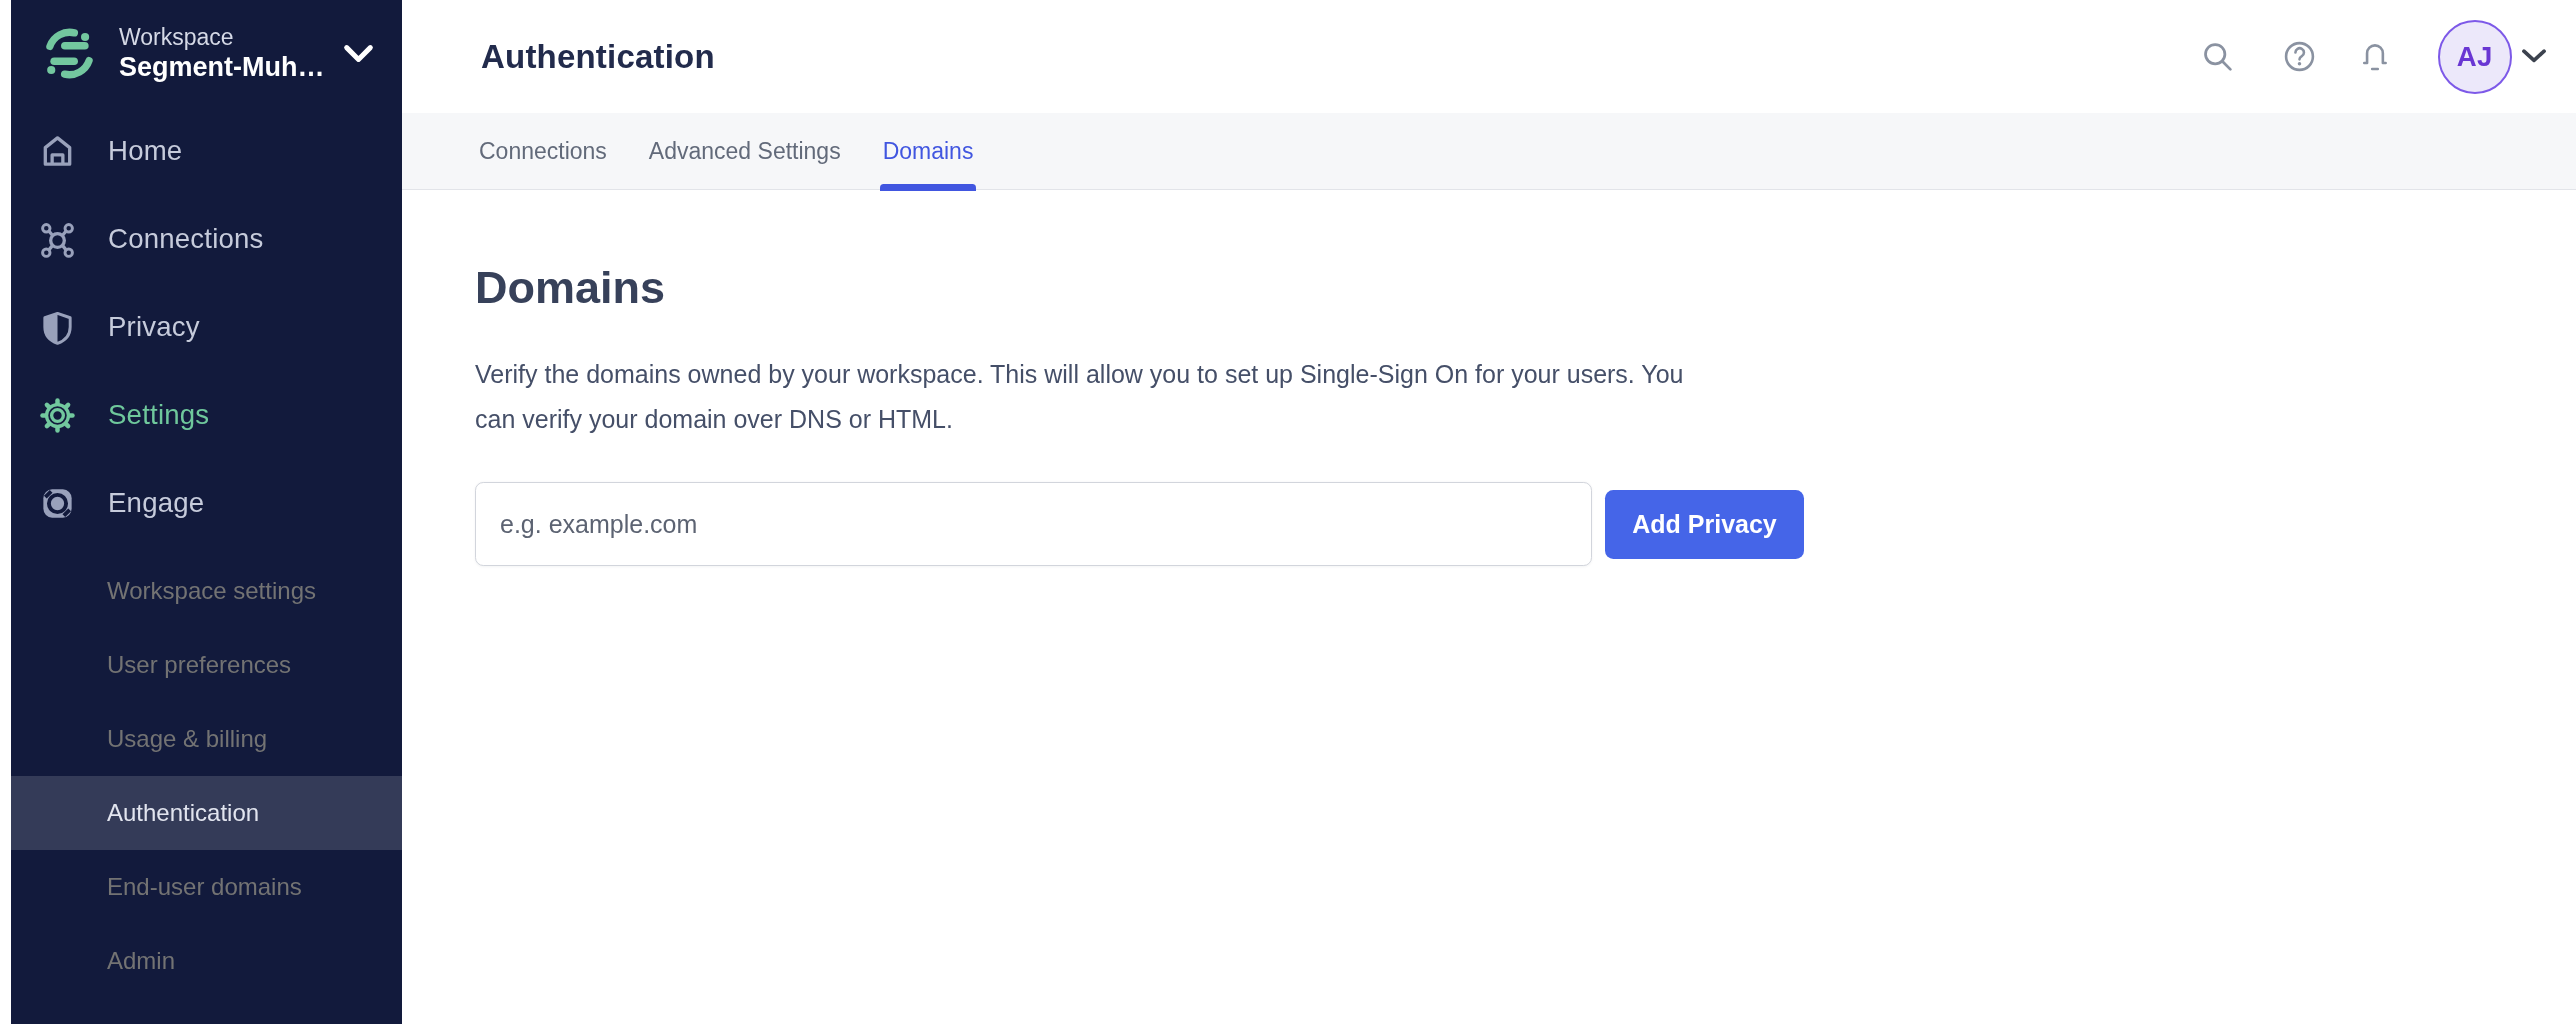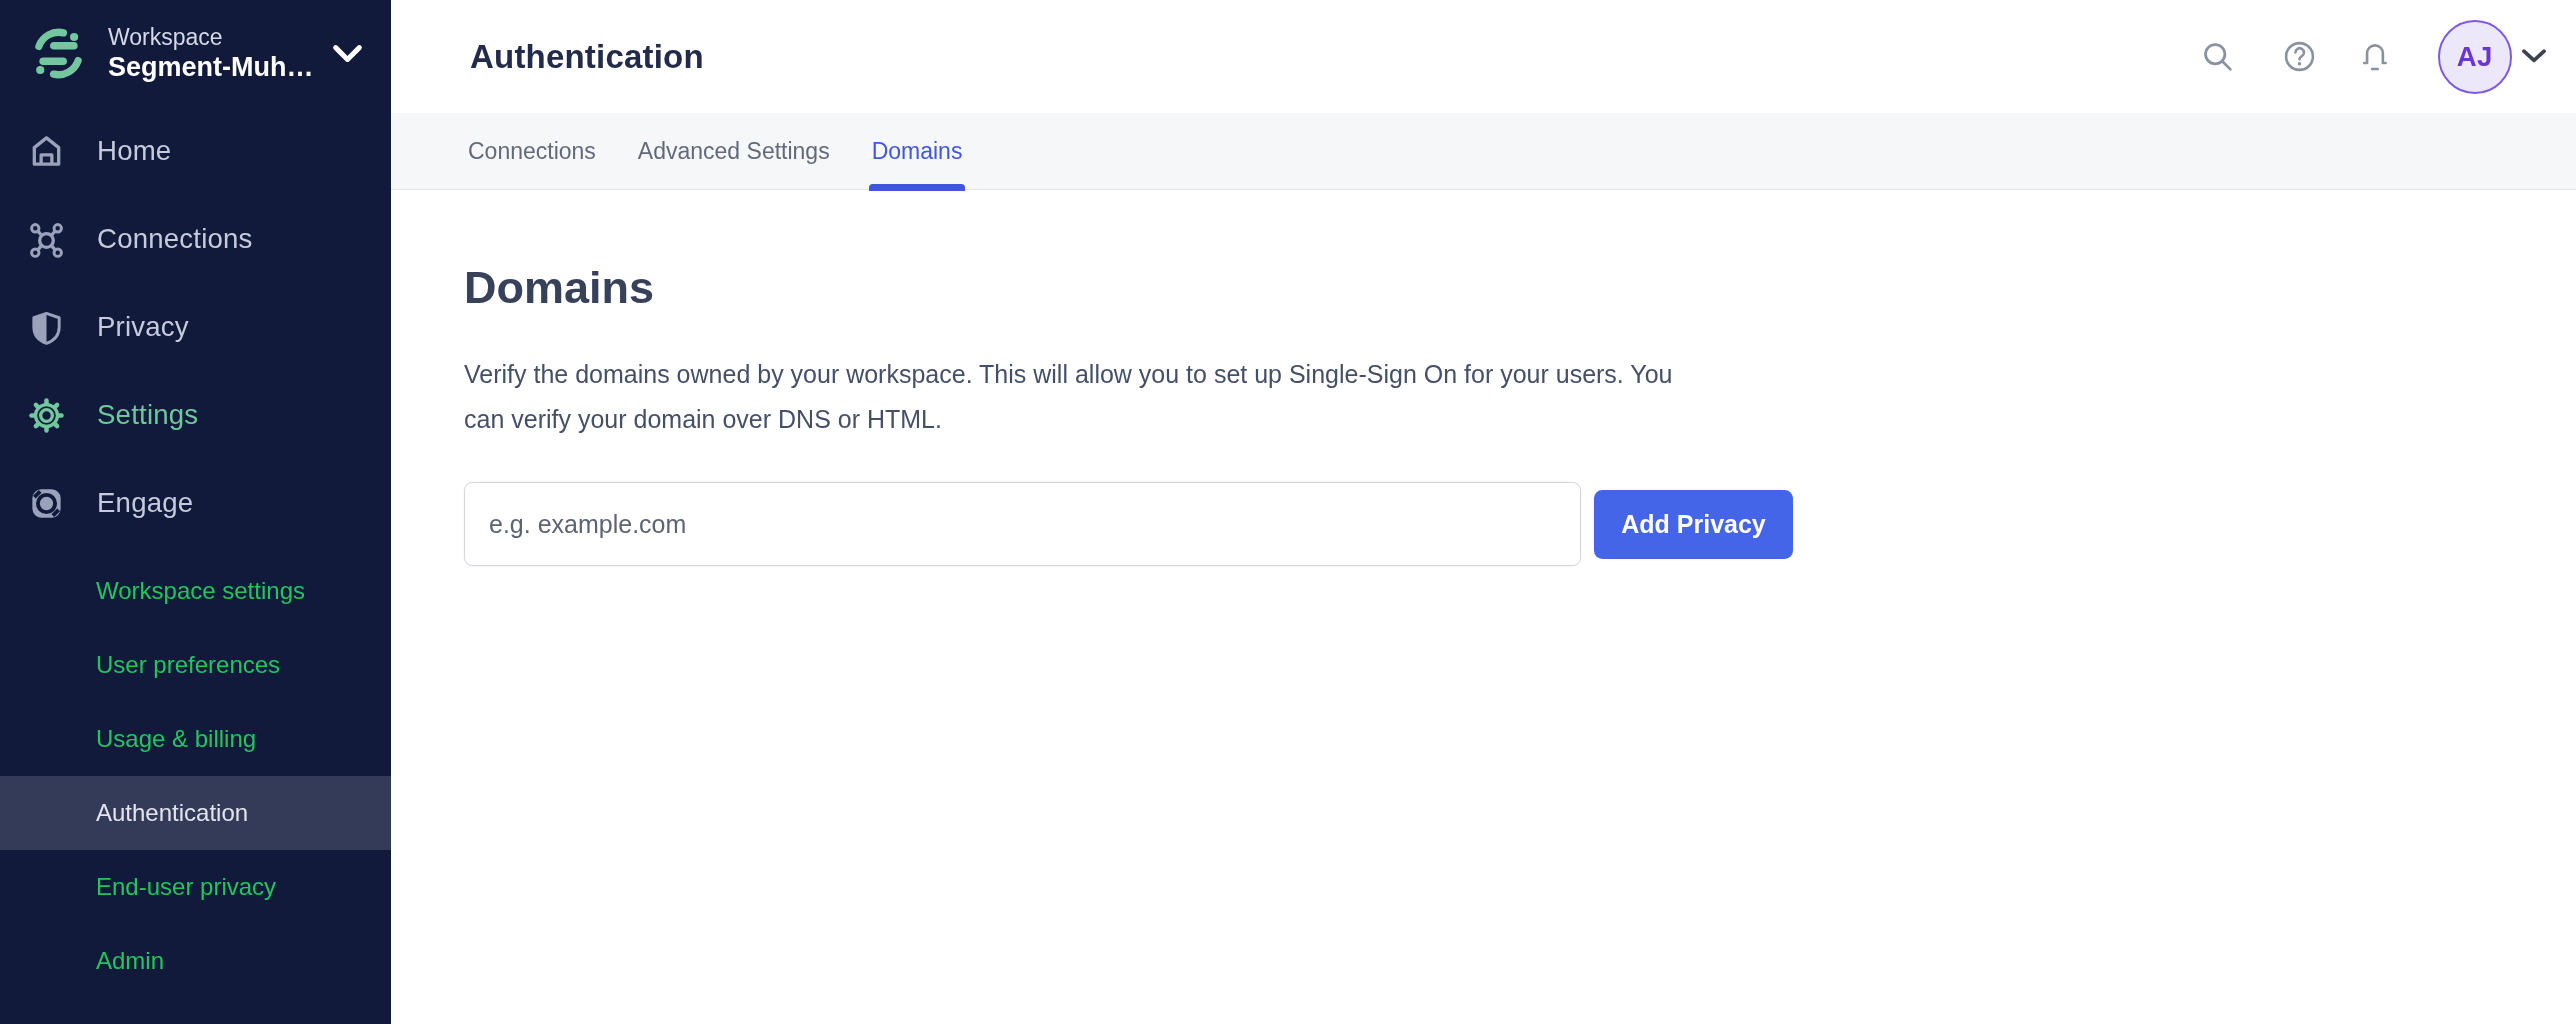--- a/index.html
+++ b/index.html
@@ -1,21 +1,21 @@
 <!DOCTYPE html>
 <html style="font-size:14.7px"><head>
 <meta charset="utf-8">
 <style>
   * { margin:0; padding:0; box-sizing:border-box; }
   html,body { background:#fff; }
   body {
     font-family:"Liberation Sans","DejaVu Sans",sans-serif;
     width:2576px; height:1024px; overflow:hidden;
   }
-  .app { display:flex; width:2576px; height:1024px; }
+  .app { display:flex; width:2576px; height:1024px;padding-left:11px; }
 
   
   .sidebar {
     width:391px; min-width:391px; height:100%;
     background:#121a3c; color:#c6cbdb;
     display:flex; flex-direction:column;
   }
   .workspace {
     height:107px; display:flex; align-items:center;
     padding:0 27.6px 0 30px; cursor:pointer;
@@ -33,21 +33,21 @@
   }
   .nav-icon { width:39px; height:39px; color:#99a1bb; flex:0 0 auto; display:flex; }
   .nav-icon svg { width:100%; height:100%; }
   .nav-label { margin-left:31px; font-size:27.6px; letter-spacing:0.2px; color:#c6cbdb; }
   .nav-item.active .nav-icon { color:#72c89e; }
   .nav-item.active .nav-label { color:#6fc89c; }
 
   .subnav { display:flex; flex-direction:column; padding-top:7.4px; }
   .subnav-item {
     height:74px; display:flex; align-items:center;
-    padding-left:96px; font-size:24px; color:#22c55e; cursor:pointer;
+    padding-left:96px; font-size:24px; color:#737373; cursor:pointer;
   }
   .subnav-item.active { background:#343b58; color:#e2e5ef; }
 
   
   .main { flex:1; display:flex; flex-direction:column; background:#ffffff; min-width:0; }
 
   .topbar {
     height:113px; display:flex; align-items:center;
     padding:0 29px 0 79px; background:#ffffff;
   }
@@ -202,21 +202,21 @@
       <div class="subnav-item">
         <span>User preferences</span>
       </div>
       <div class="subnav-item">
         <span>Usage &amp; billing</span>
       </div>
       <div class="subnav-item active">
         <span>Authentication</span>
       </div>
       <div class="subnav-item">
-        <span>End-user privacy</span>
+        <span>End-user domains</span>
       </div>
       <div class="subnav-item">
         <span>Admin</span>
       </div>
     </nav>
   </aside>
 
   <main class="main">
 
     <header class="topbar">

